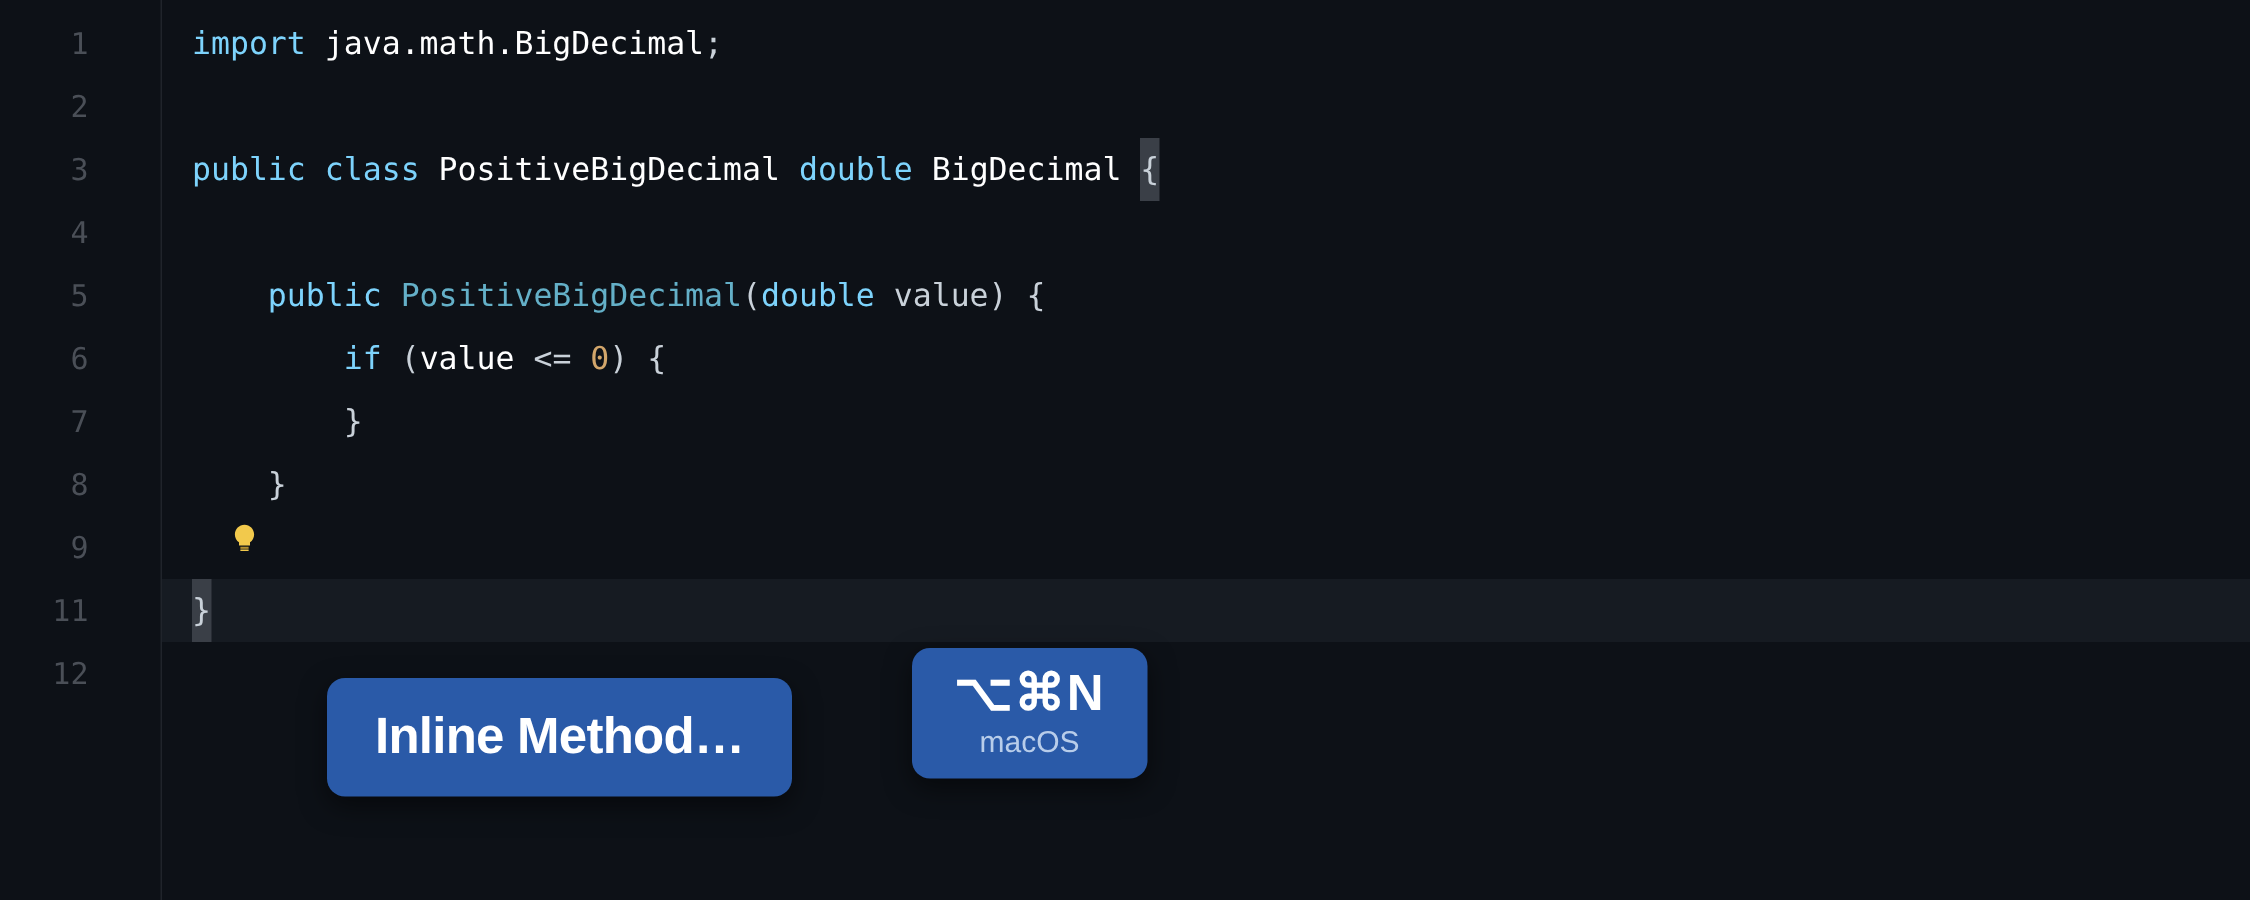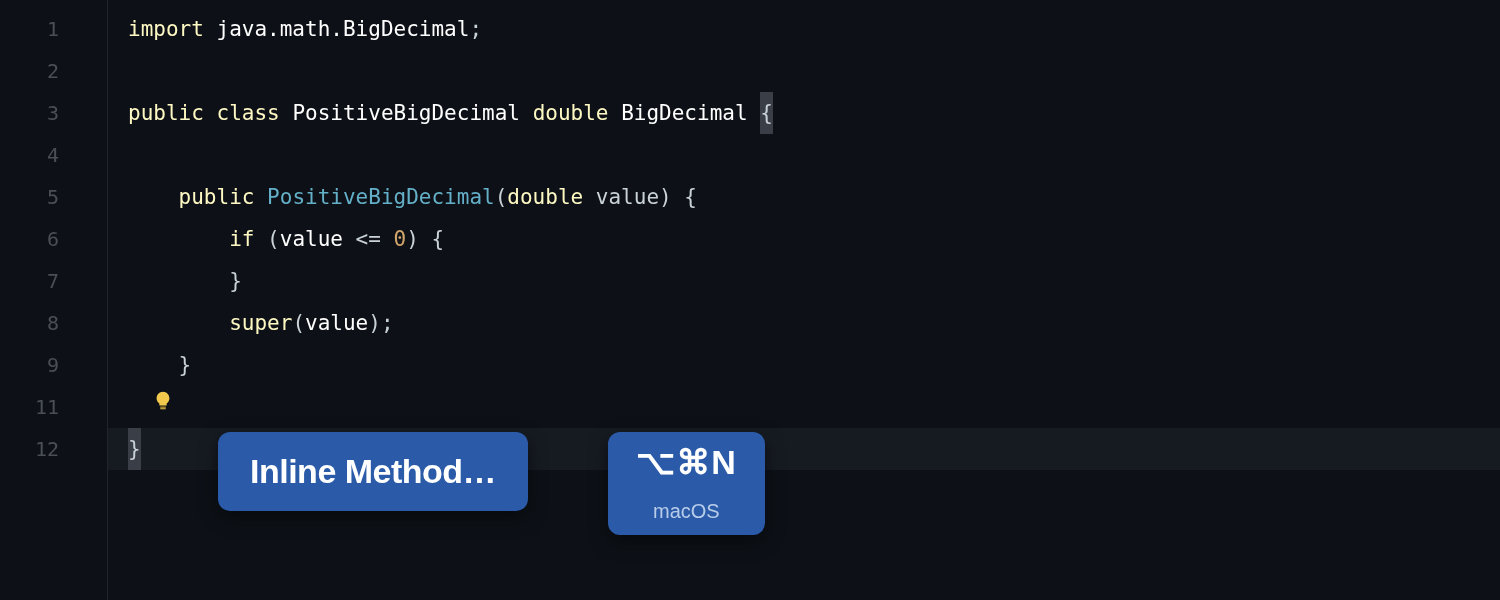--- a/index.html
+++ b/index.html
@@ -44,21 +44,21 @@
     white-space: pre;
     color: #c9d1d9;
     position: relative;
   }
   .line.hl {
     background: #161b22;
     margin-left: -20px;
     padding-left: 20px;
     width: calc(100% + 20px);
   }
-  .tok-kw   { color: #fef9c3; }
+  .tok-kw   { color: #7dd3fc; }
   .tok-type { color: #64b0c8; }
   .tok-param{ color: #c9d1d9; }
   .tok-num  { color: #d2a66b; }
   .tok-str  { color: #6ea06e; }
   .tok-id   { color: #ffffff; }
   .tok-pun  { color: #c9d1d9; }
   .bulb {
     position: absolute;
     left: 24px;
     top: 4px;
@@ -68,21 +68,21 @@
   .action-pill, .shortcut-pill {
     position: absolute;
     background: #2a5aa8;
     border-radius: 12px;
     box-shadow: 0 6px 18px rgba(0,0,0,0.5);
     color: #fff;
     font-family: -apple-system, 'Segoe UI', Helvetica, Arial, sans-serif;
   }
   .action-pill {
     left: 218px;
-    top: 432px;
+    top: 452px;
     padding: 20px 32px;
     font-size: 34px;
     font-weight: 700;
     letter-spacing: -0.5px;
   }
   .shortcut-pill {
     left: 608px;
     top: 432px;
     padding: 10px 28px 12px 28px;
     text-align: center;
@@ -90,21 +90,21 @@
   .shortcut-pill .keys {
     font-size: 34px;
     font-weight: 700;
     letter-spacing: 1px;
     line-height: 40px;
   }
   .shortcut-pill .platform {
     font-size: 20px;
     font-weight: 400;
     color: #b8cdea;
-    margin-top: 18px;
+    margin-top: 2px;
   }
   .caret-box {
     display:inline-block;
     background:#3a3f47;
     padding:0 0;
   }
 </style>
 </head>
 <body>
 
@@ -124,21 +124,20 @@
   </div>
 
   <div class="code">
     <div class="line"><span class="tok-kw">import</span> <span class="tok-id">java.math.BigDecimal</span><span class="tok-pun">;</span></div>
     <div class="line"></div>
     <div class="line"><span class="tok-kw">public</span> <span class="tok-kw">class</span> <span class="tok-id">PositiveBigDecimal</span> <span class="tok-kw">double</span> <span class="tok-id">BigDecimal</span> <span class="caret-box"><span class="tok-pun">{</span></span></div>
     <div class="line"></div>
     <div class="line"><span>    </span><span class="tok-kw">public</span> <span class="tok-type">PositiveBigDecimal</span><span class="tok-pun">(</span><span class="tok-kw">double</span><span class="tok-param"> value</span><span class="tok-pun">)</span><span class="tok-pun"> {</span></div>
     <div class="line"><span>        </span><span class="tok-kw">if</span><span class="tok-pun"> (</span><span class="tok-id">value</span><span class="tok-pun"> &lt;= </span><span class="tok-num">0</span><span class="tok-pun">)</span><span class="tok-pun"> {</span></div>
     <div class="line"><span>        </span><span class="tok-pun">}</span></div>
-    <div class="line"><span>        </span><span class="tok-kw">super</span><span class="tok-pun">(</span><span class="tok-id">value</span><span class="tok-pun">)</span><span class="tok-pun">;</span></div>
     <div class="line"><span>    </span><span class="tok-pun">}</span></div>
     <div class="line" style="position:relative;">
       <svg class="bulb" viewBox="0 0 24 24">
         <path fill="#f2c94c" d="M9 21h6v-1H9v1zm3-19C8.14 2 5 5.14 5 9c0 2.38 1.19 4.47 3 5.74V17h8v-2.26c1.81-1.27 3-3.36 3-5.74 0-3.86-3.14-7-7-7z"></path>
         <rect x="9" y="18" width="6" height="1.5" fill="#b38f2e"></rect>
       </svg>
     </div>
     <div class="line hl"><span class="caret-box"><span class="tok-pun">}</span></span></div>
   </div>
 </div>

